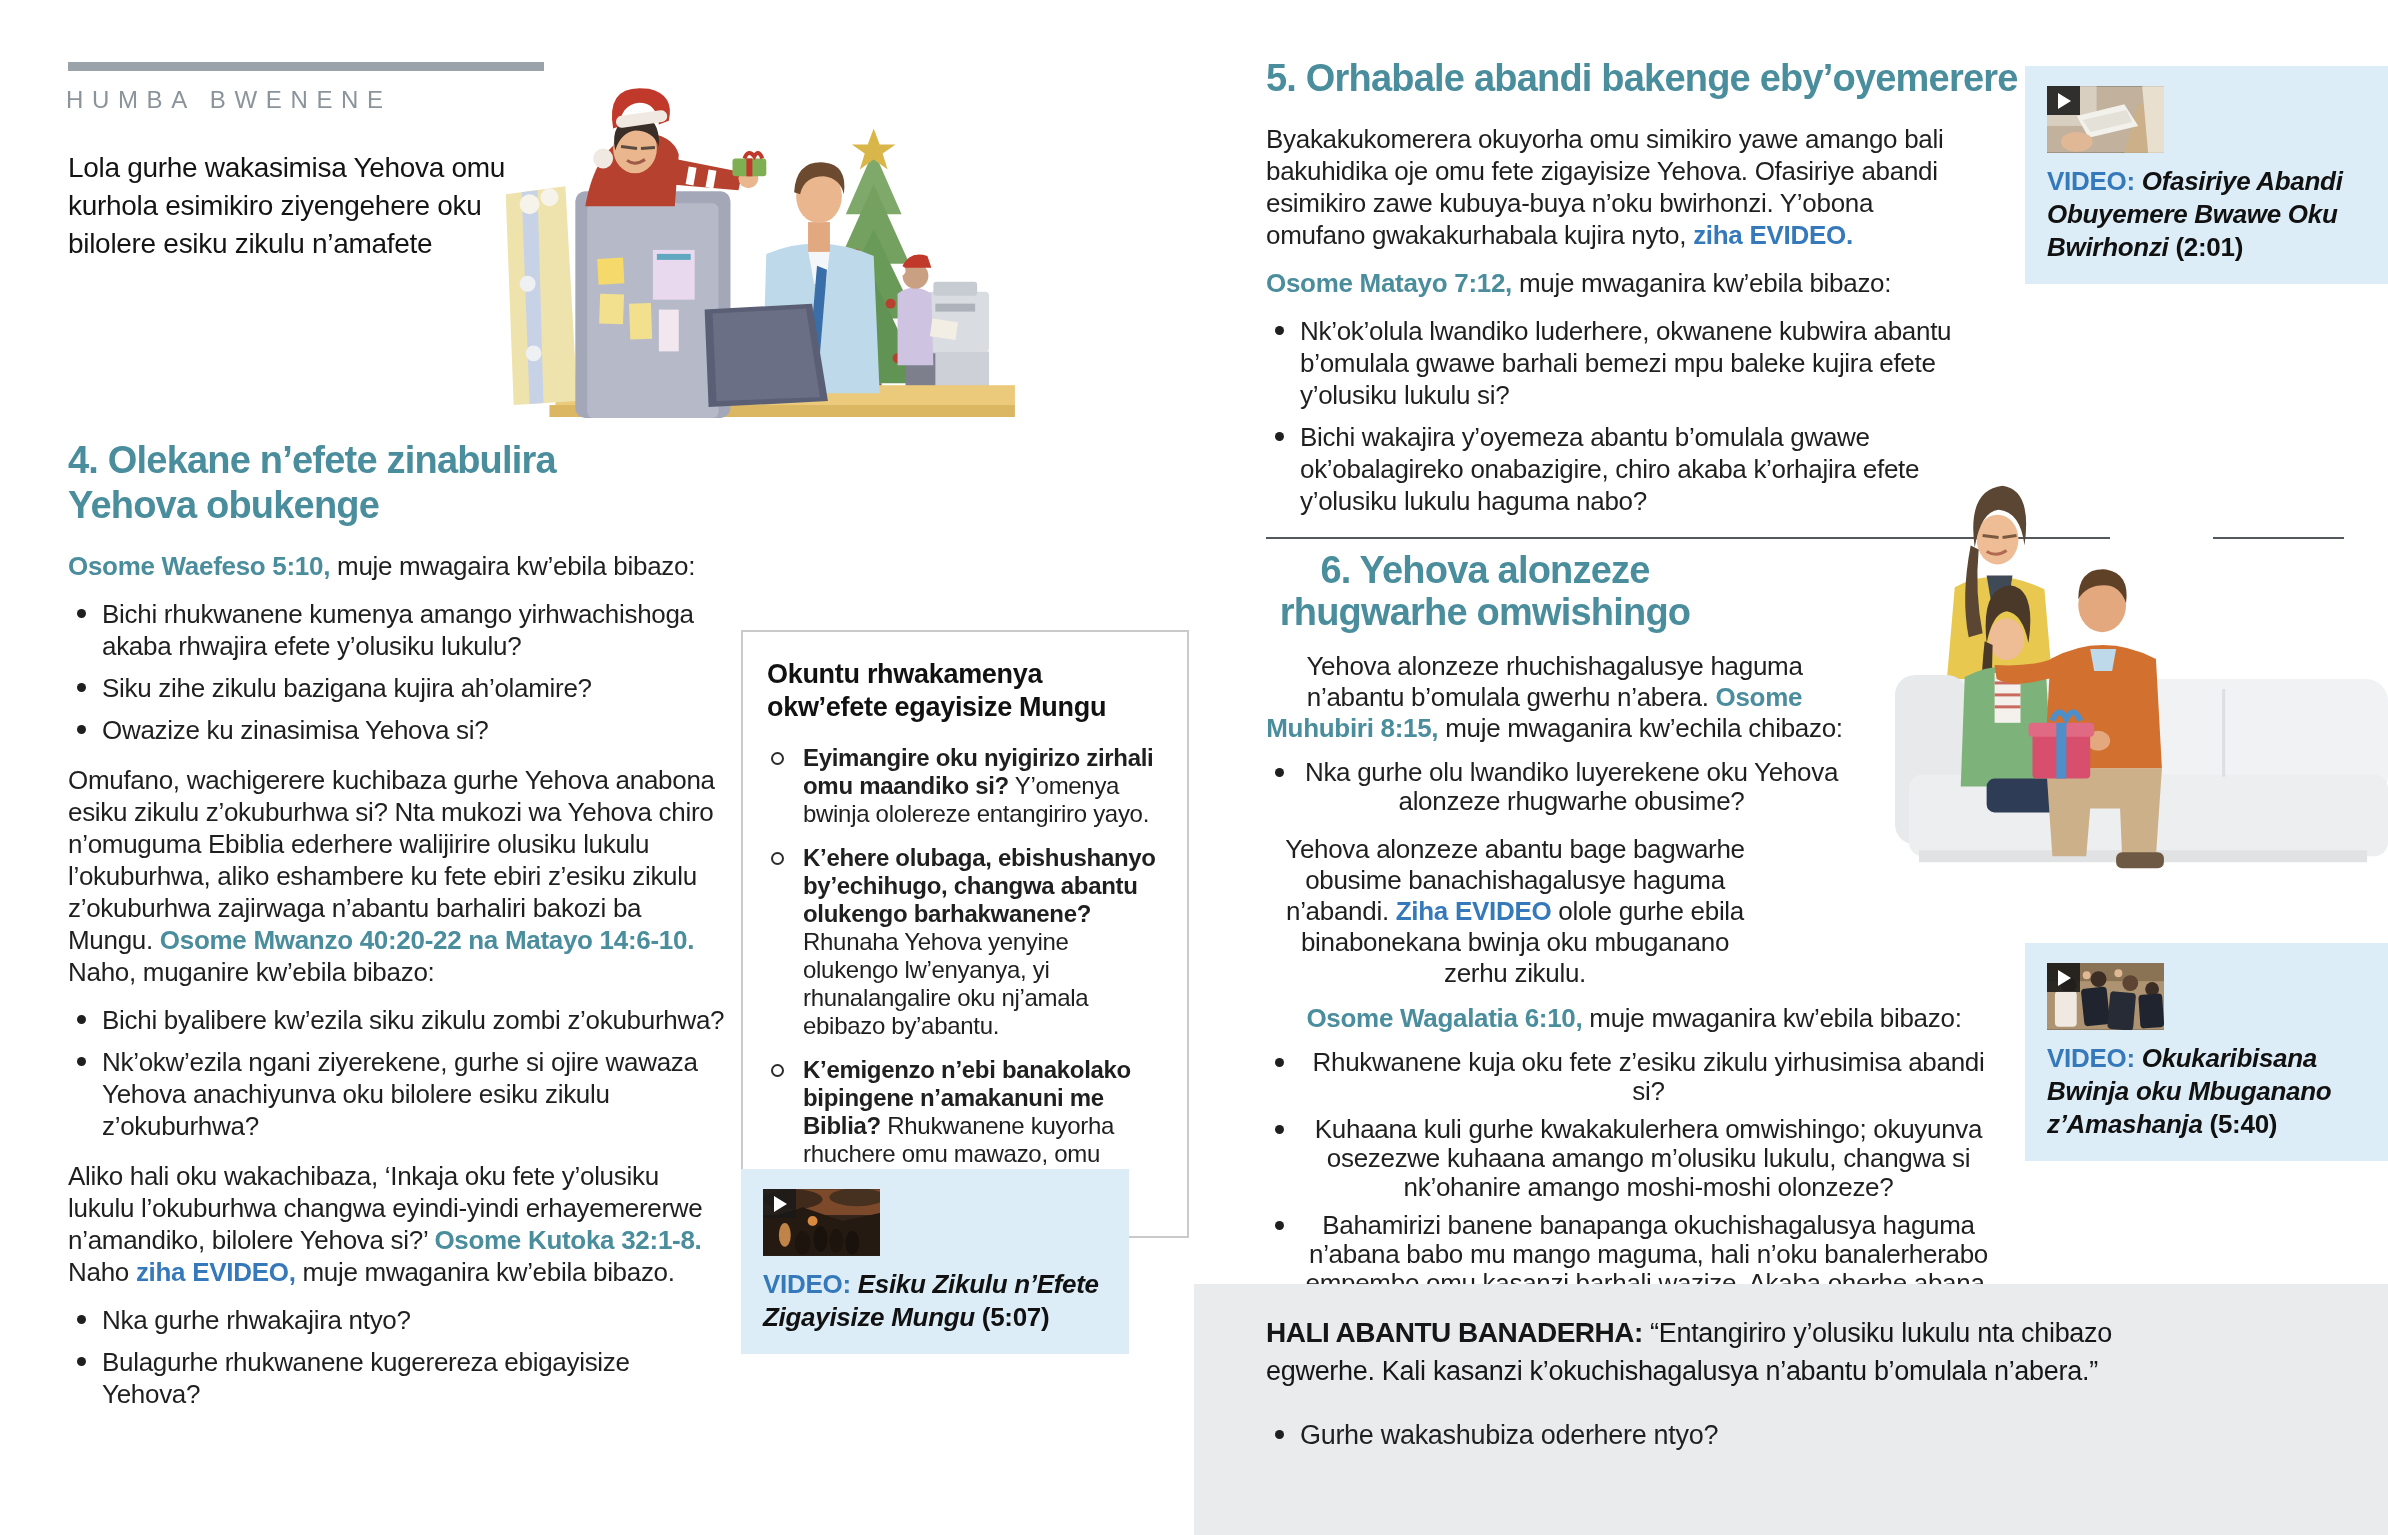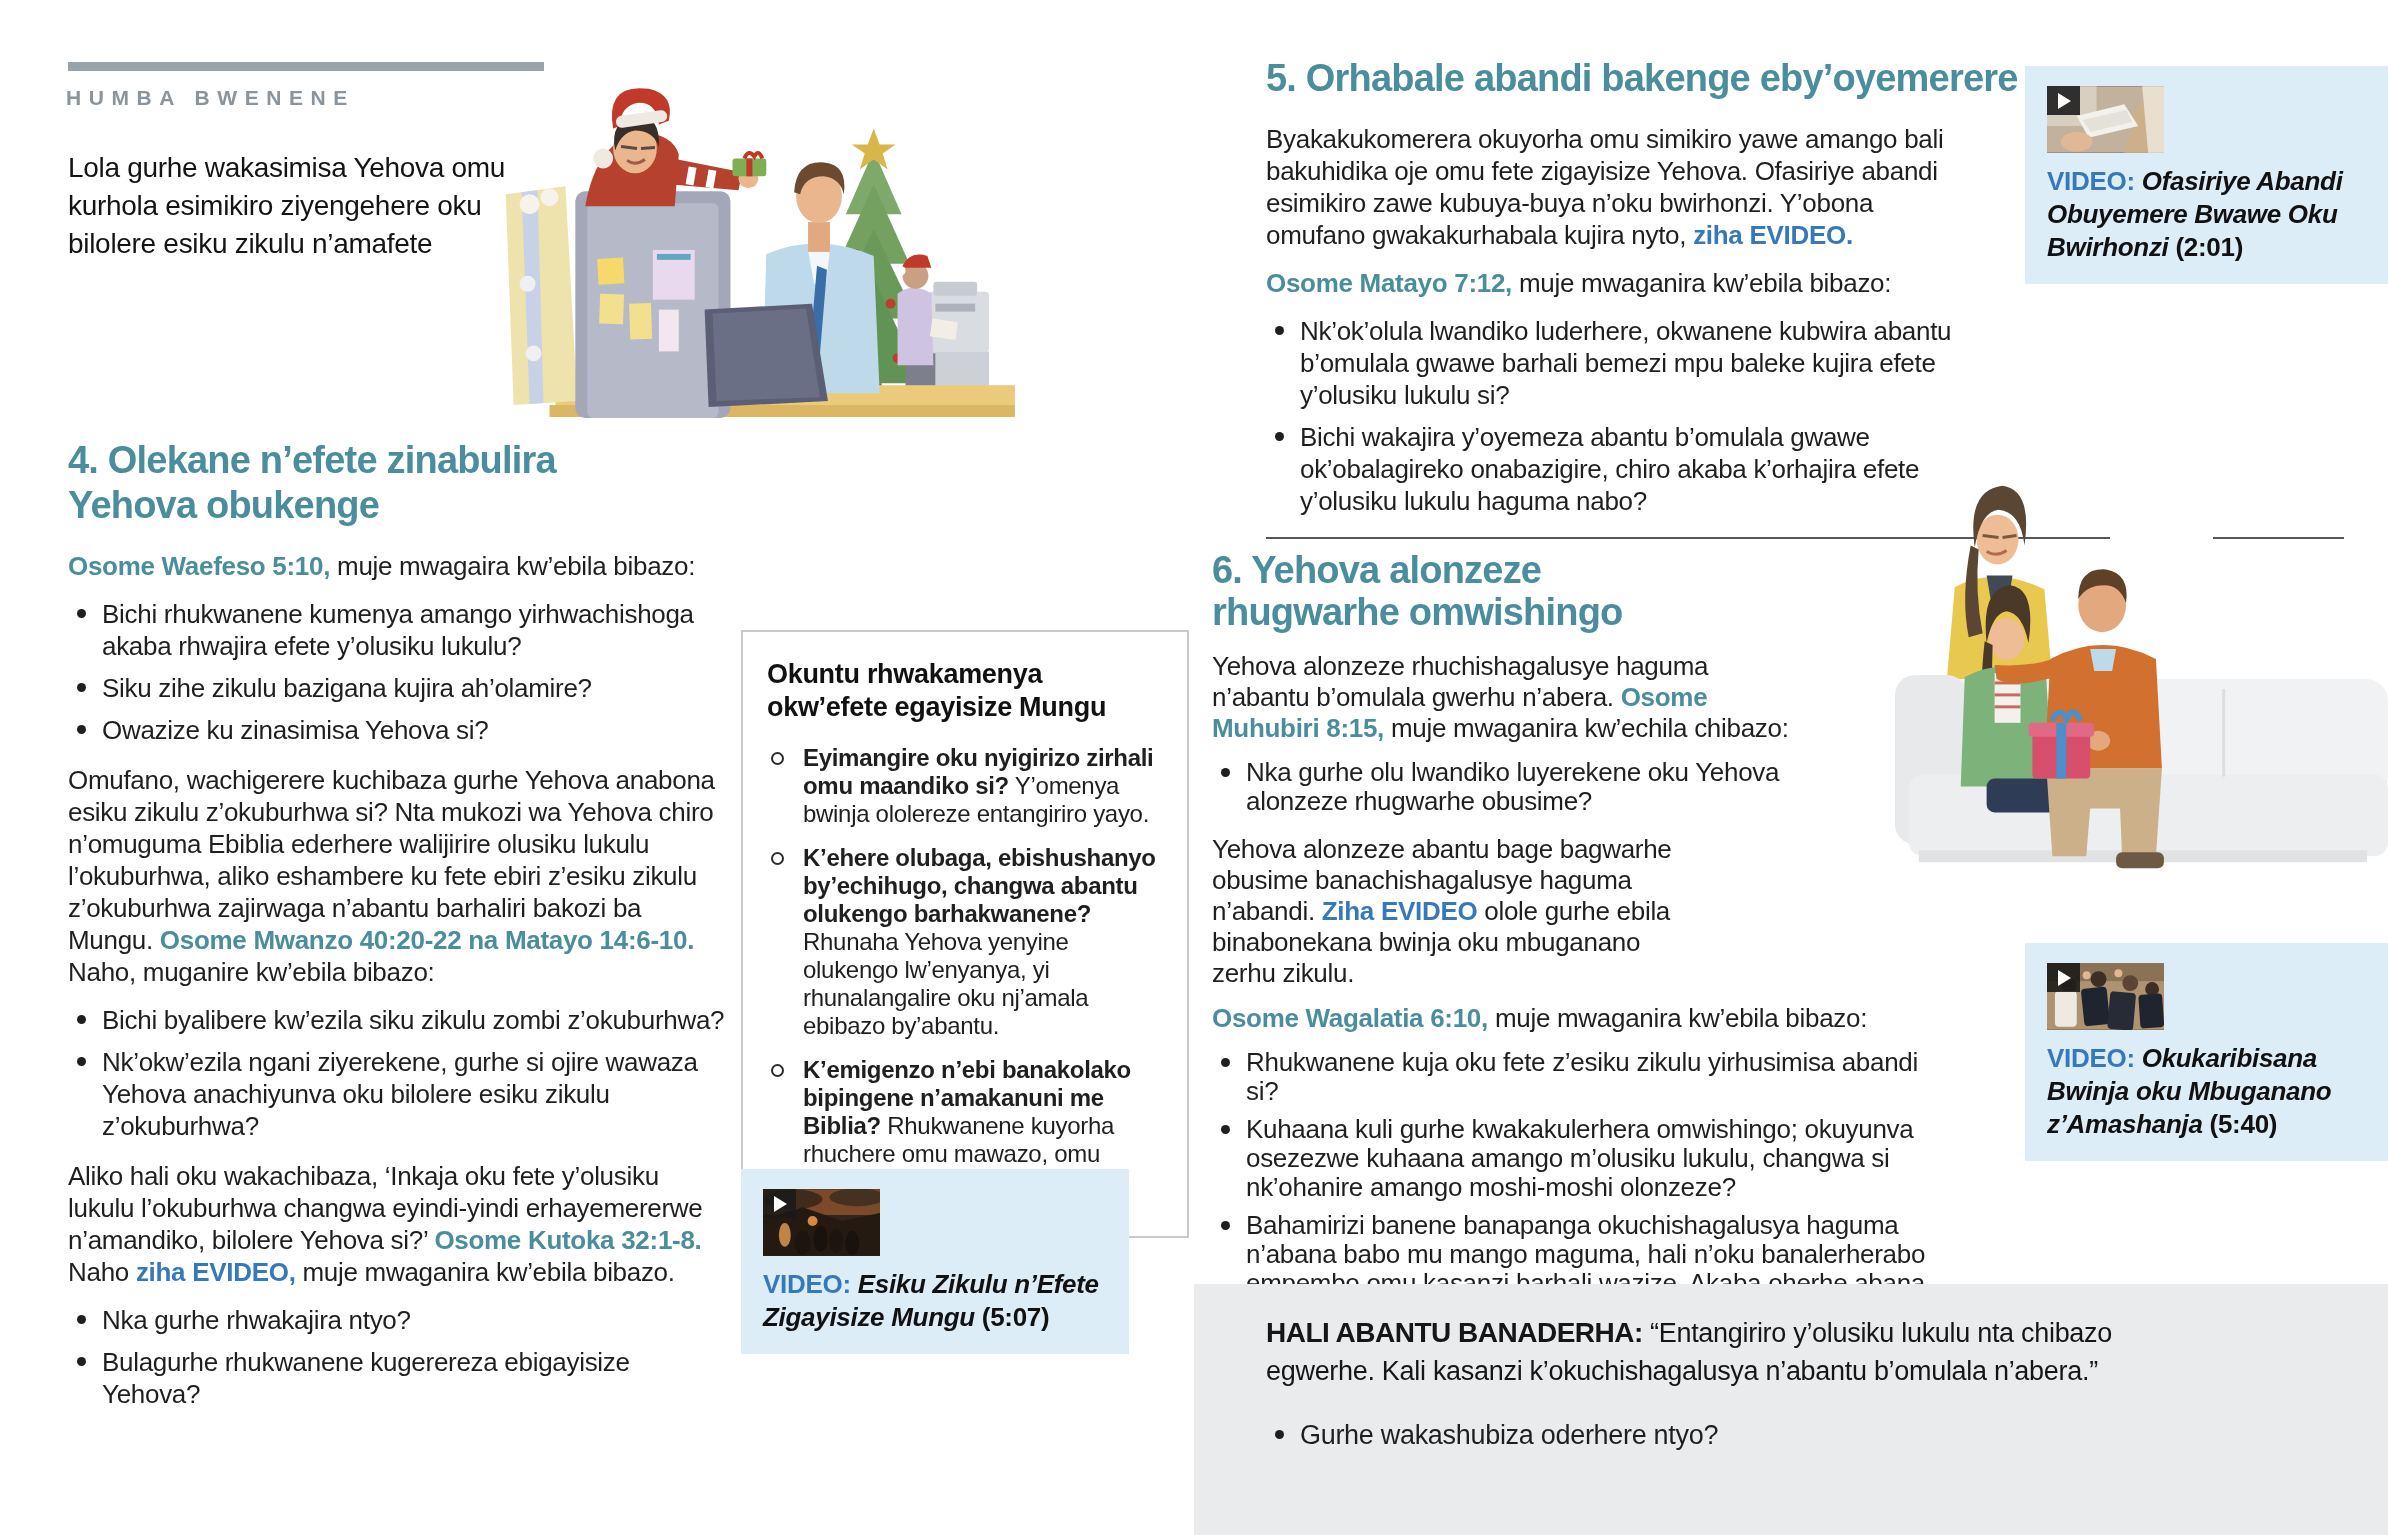--- a/index.html
+++ b/index.html
@@ -1,38 +1,38 @@
 <!DOCTYPE html>
 <html><head>
 <meta charset="utf-8">
 <style>
   html,body{margin:0;padding:0;background:#ffffff;}
   .page{position:relative;width:2388px;height:1535px;background:#ffffff;overflow:hidden;
         font-family:"Liberation Sans",sans-serif;color:#1f1f1f;letter-spacing:-0.3px;}
 
   
   .kicker-bar{position:absolute;left:68px;top:62px;width:476px;height:9px;background:#9aa2aa;}
-  .kicker{position:absolute;left:66px;top:86px;font-size:21px;font-weight:bold;color:#8b939b;letter-spacing:0.36em;}
+  .kicker{position:absolute;left:66px;top:86px;font-size:24px;font-weight:normal;color:#8b939b;letter-spacing:0.36em;}
   .intro{position:absolute;left:68px;top:149px;width:443px;font-size:28px;line-height:38px;color:#141414;}
 
   
   .sec-title{font-size:38px;line-height:45px;font-weight:bold;color:#4a8d9c;letter-spacing:-0.8px;margin:0 0 22px 0;}
   .body-p{font-size:26px;line-height:32px;margin:0 0 16px 0;}
   .teal{color:#4a8d9c;font-weight:bold;}
   .link{color:#3579bb;font-weight:bold;}
 
   ul.bullets{list-style:none;margin:0 0 18px 0;padding:0;}
   ul.bullets li{position:relative;padding-left:34px;margin:0 0 10px 0;font-size:26px;line-height:32px;}
   ul.bullets li::before{content:"";position:absolute;left:9px;top:11px;width:9px;height:9px;border-radius:50%;background:#1f1f1f;}
 
   
   .col-left{position:absolute;left:68px;top:438px;width:657px;}
   
   .col-right-a{position:absolute;left:1266px;top:56px;width:736px;}
-  .col-right-b{position:absolute;left:1212px;top:549px;width:736px;}
+  .col-right-b{position:absolute;left:1266px;top:549px;width:736px;text-align:center;}
   .col-right-b .sec-title{line-height:42px;margin-bottom:18px;}
   .col-right-b .body-p{line-height:31px;margin-bottom:14px;}
   .col-right-b ul.bullets li{line-height:29px;margin-bottom:9px;}
   .col-right-b ul.bullets li::before{top:10px;}
 
   
   .study-box{position:absolute;left:741px;top:630px;width:448px;box-sizing:border-box;
              border:2px solid #c8cacc;background:#ffffff;padding:26px 24px 24px 24px;}
   .study-box h3{margin:0 0 20px 0;font-size:27px;line-height:33px;font-weight:bold;color:#111;}
   ul.circles{list-style:none;margin:0;padding:0;}

